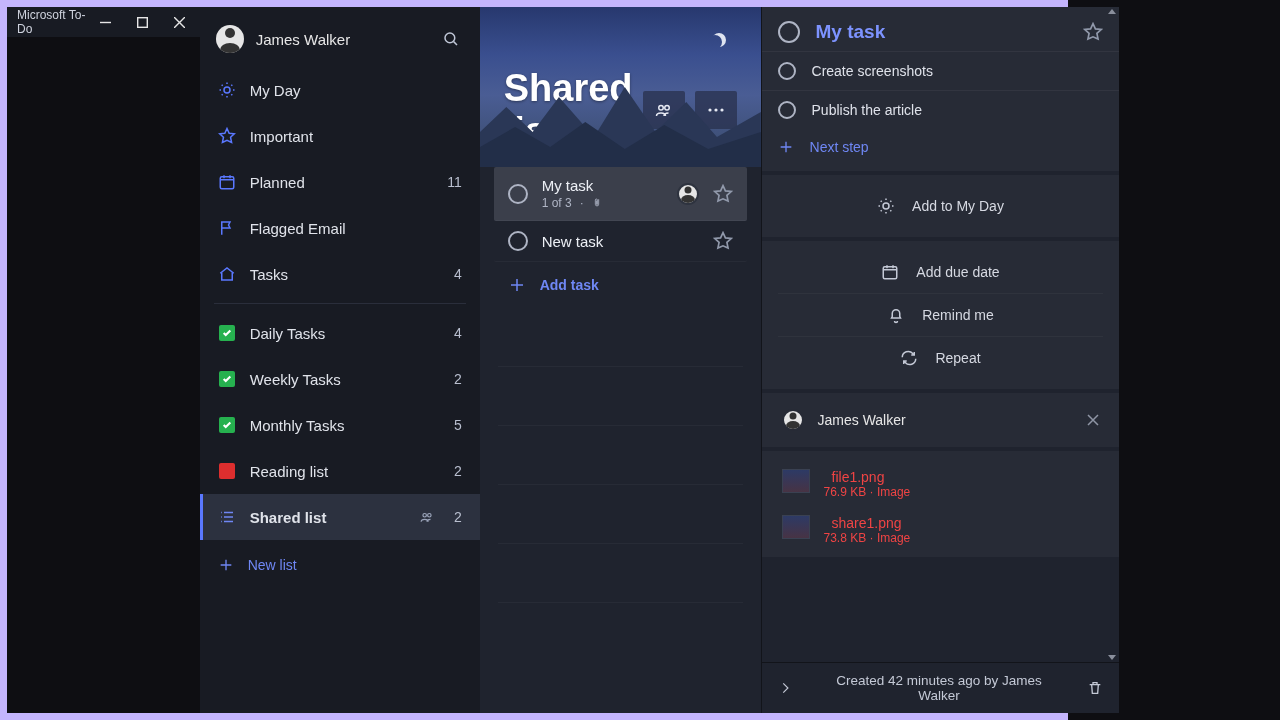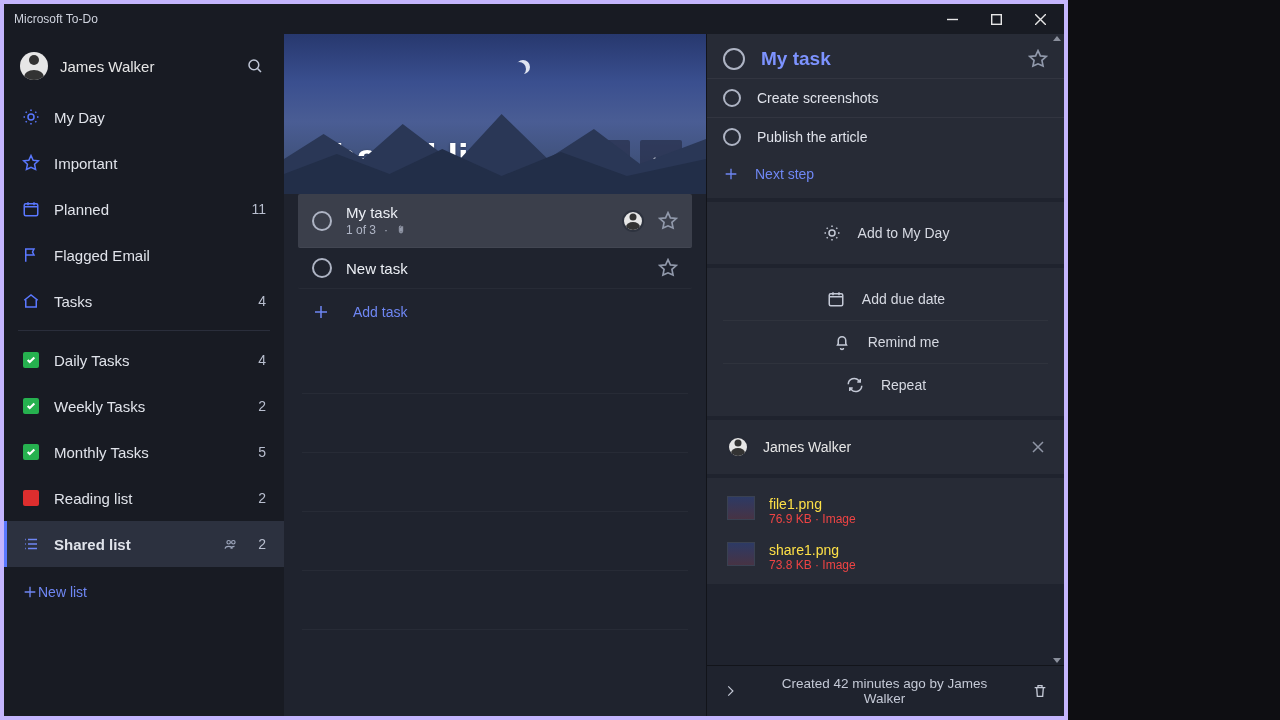--- a/index.html
+++ b/index.html
@@ -1,17 +1,17 @@
 <!DOCTYPE html>
 <html><head>
 <meta charset="utf-8">
 <style>
   * { box-sizing: border-box; margin: 0; padding: 0; }
   html, body { width: 1280px; height: 720px; overflow: hidden; font-family: "Segoe UI", -apple-system, sans-serif; background: #0e0e12; color: #e6e6e6; font-size: 14px; }
-  .app { display: flex; flex-direction: column; width: 1068px; height: 720px; border: 4px solid #c4b5fd; }
+  .app { display: flex; width: 1068px; height: 720px; border: 7px solid #c4b5fd; }
 
   
   .titlebar { display: flex; align-items: center; height: 30px; background: #181b23; padding: 0 2px 0 10px; }
   .titlebar-title { font-size: 12px; color: #cfd3de; }
   .titlebar-spacer { flex: 1; }
   .titlebar-btn { width: 44px; height: 30px; display: flex; align-items: center; justify-content: center; color: #e6e6e6; cursor: default; }
   .titlebar-btn svg { width: 11px; height: 11px; stroke: currentColor; fill: none; stroke-width: 1.4; }
 
   
   .body { display: flex; flex: 1; min-height: 0; }
@@ -31,21 +31,21 @@
   .nav-count { color: #b9bfcf; font-size: 14px; min-width: 14px; text-align: right; }
   .nav-divider { height: 1px; background: #2a2e3b; margin: 6px 14px; }
   .list-green { width: 16px; height: 16px; background: #26b14f; border-radius: 2px; display:flex; align-items:center; justify-content:center; }
   .list-green svg { width: 10px; height:10px; stroke:#fff; stroke-width:2.5; fill:none; }
   .list-red  { width: 16px; height: 16px; background: #dd2e2e; border-radius: 2px; }
   .list-blue-lines { color:#6f87f4; }
   .sidebar .active { background: #2c313f; }
   .sidebar .active::before { content:""; position:absolute; left:0; top:0; bottom:0; width:3px; background:#5a78ff; }
   .sidebar .active .nav-label { font-weight: 600; }
   .shared-ic { color:#9ca5bb; margin-left:-6px; }
-  .new-list { display:flex; align-items:center; padding:0 18px; height:46px; color:#6f87f4; cursor:default; margin-top:2px; }
+  .new-list { display:flex; align-items:center; gap:14px; padding:0 18px; height:46px; color:#6f87f4; cursor:default; margin-top:2px; }
 
   
   .main { flex: 1; display:flex; flex-direction:column; background:#1f232e; min-width:0; }
   .hero { height: 160px; position: relative; padding: 0 24px; display:flex; flex-direction:column; justify-content:flex-end; background: linear-gradient(to bottom,#27386e 0%,#3a4f8f 30%,#4a5d94 55%,#374866 100%); overflow:hidden; }
   .moon { position:absolute; top:28px; left:228px; width:14px; height:14px; border-radius:50%; box-shadow: 4px -2px 0 0 #dfe4f0; }
   .mtn { position:absolute; bottom:0; left:0; right:0; height:90px; }
   .mtn svg { width:100%; height:100%; display:block; }
   .hero-row { display:flex; align-items:center; margin-bottom:14px; }
   .hero-title { font-size: 38px; font-weight:600; color:#fff; flex:1; text-shadow:0 1px 3px rgba(0,0,0,0.4); }
   .hero-btn { width:42px; height:38px; background: rgba(40,48,76,0.75); display:flex; align-items:center; justify-content:center; margin-left:10px; border-radius:2px; color:#e6e9f3; }
@@ -56,21 +56,21 @@
   .task-row.sel { background:#3b3f4b; }
   .ring { width:20px; height:20px; border:2px solid #aeb4c4; border-radius:50%; flex-shrink:0; }
   .task-body { flex:1; display:flex; flex-direction:column; gap:2px; }
   .task-title { font-size:15px; color:#eceff5; }
   .task-sub { font-size:12px; color:#b0b6c6; display:flex; align-items:center; gap:6px; }
   .task-sub .dot::before { content:"·"; margin:0 2px; }
   .mini-avatar { width:22px; height:22px; border-radius:50%; background:#e6e6e6; position:relative; overflow:hidden; border:2px solid #2e333f; }
   .mini-avatar::before{content:"";position:absolute;left:50%;top:30%;width:7px;height:7px;background:#333;border-radius:50%;transform:translate(-50%,-50%);}
   .mini-avatar::after{content:"";position:absolute;left:50%;bottom:-2px;width:14px;height:10px;background:#333;border-radius:50% 50% 0 0;transform:translateX(-50%);}
   .star { width:20px; height:20px; color:#9199ab; }
-  .add-task-row { display:flex; align-items:center; gap:23px; padding:14px 14px; color:#6f87f4; }
+  .add-task-row { display:flex; align-items:center; gap:14px; padding:14px 14px; color:#6f87f4;font-weight:bold; }
   .rule-lines { margin: 18px 0; }
   .rule-lines div { height:1px; background:rgba(255,255,255,0.04); margin:58px 4px 0; }
 
   
   .detail { width: 358px; background:#1f232e; border-left:1px solid #12141a; display:flex; flex-direction:column; }
   .detail-scroll { flex:1; overflow:hidden; position:relative; }
   .d-section { background:#272b36; margin:0 0 4px; padding: 10px 16px; }
   .d-head { display:flex; align-items:center; gap:16px; padding:14px 16px 8px; }
   .d-head .ring { width:22px; height:22px; }
   .d-head-title { font-size:19px; font-weight:600; color:#7d93ff; flex:1; }
@@ -82,21 +82,21 @@
   .step.done .step-label { text-decoration: line-through; color:#a8adbb; }
   .next-step { display:flex; align-items:center; gap:16px; padding:10px 16px 14px; color:#6f87f4; }
 
   .d-row { display:flex; align-items:center; gap:16px; padding:12px 4px; color:#d6d9e2;justify-content:center; }
   .d-row + .d-row { border-top:1px solid rgba(255,255,255,0.04); }
   .d-row .ic { width:20px; display:flex; justify-content:center; color:#c4c9d6; }
   .assignee { display:flex; align-items:center; gap:14px; padding:6px 4px; }
   .remove-x { color:#8f95a5; }
   .attach { display:flex; align-items:flex-start; gap:14px; padding:8px 4px; }
   .attach-thumb { width:28px; height:24px; background:linear-gradient(#2d3a65,#473344); border:1px solid #3a4152; }
-  .attach-name { color:#fde047; }
+  .attach-name { color:#ef4444;margin-left:8px; }
   .attach-meta { color:#ef4444; font-size:12px; }
   .detail-footer { display:flex; align-items:center; gap:28px; padding:10px 16px; border-top:1px solid #12141a; background:#1f232e; color:#c4c9d6; }
   .detail-footer .spacer { flex:1; text-align:center; font-size:13.5px; }
 
   .scrollbar { position:absolute; right:1px; top:0; bottom:0; width:12px; display:flex; flex-direction:column; align-items:center; }
   .scrollbar .arrow { width:0; height:0; border-left:4px solid transparent; border-right:4px solid transparent; }
   .scrollbar .arrow.up { border-bottom:5px solid #8a8f9c; margin-top:2px;}
   .scrollbar .arrow.down { border-top:5px solid #8a8f9c; margin-bottom:2px;}
 
   svg { display:block; }

